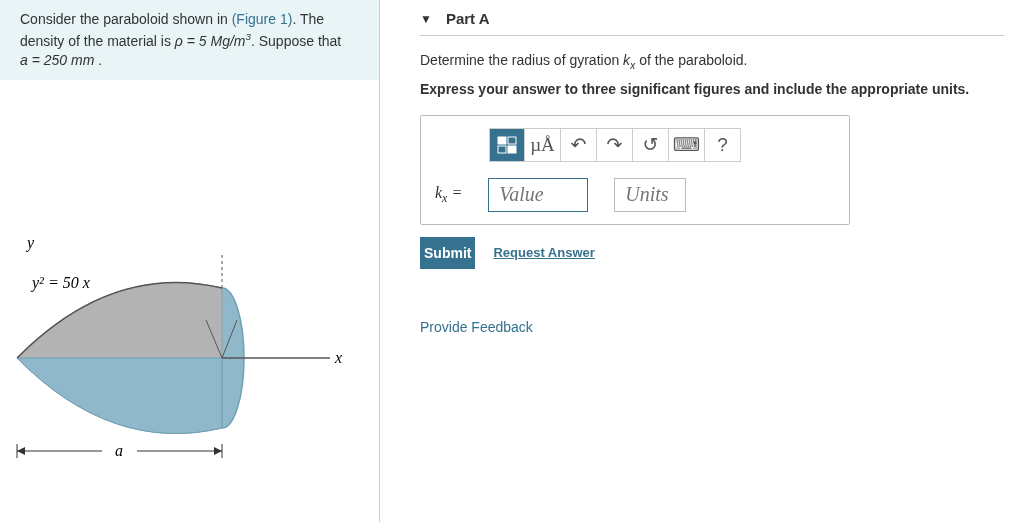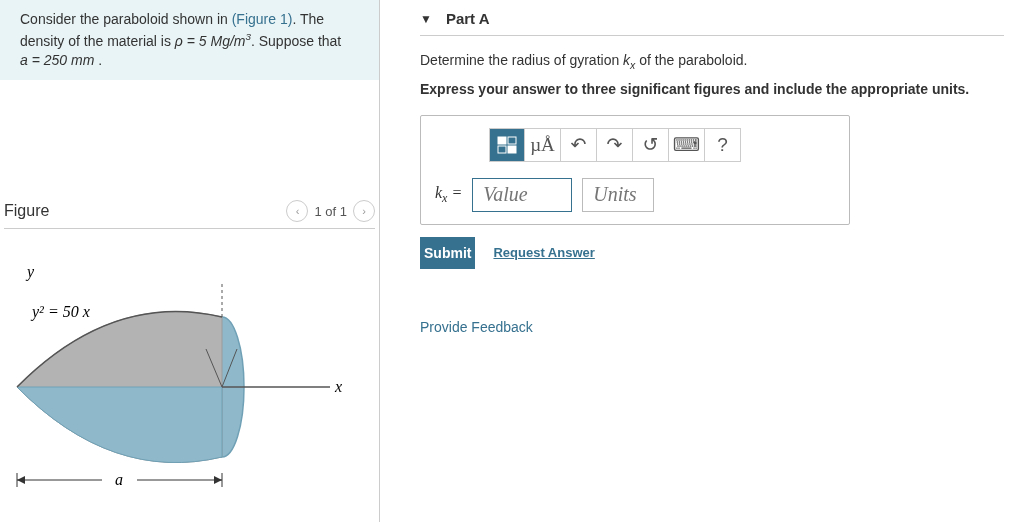--- a/index.html
+++ b/index.html
@@ -18,21 +18,21 @@
 .part-header .arrow { font-size: 12px; }
 .part-header .title { font-weight: bold; font-size: 15px; }
 .question { margin-bottom: 10px; font-size: 14px; }
 .question .sub-i { font-style: italic; }
 .instr { font-weight: bold; font-size: 14px; margin-bottom: 18px; }
 .answer-box { border: 1px solid #bbb; border-radius: 2px; padding: 12px 14px 12px 14px; width: 430px; background: #fff; }
 .toolbar { display: flex; gap: 0; margin-left: 54px; margin-bottom: 16px; }
 .tool-btn { width: 36px; height: 34px; border: 1px solid #ccc; border-left: none; display: flex; align-items: center; justify-content: center; background: #fff; font-size: 19px; color: #555; cursor: pointer; }
 .tool-btn:first-child { border-left: 1px solid #ccc; background: #36718f; color: #fff; }
 .tool-btn.special { font-family: 'Times New Roman', serif; }
-.answer-row { display: flex; align-items: center; gap: 10px; }
+.answer-row { display: flex; align-items: center; gap: 26px; }
 .answer-row .kx { font-family: 'Times New Roman', serif; font-style: italic; font-size: 16px; }
 .answer-input { border: 1px solid #bbb; height: 34px; padding: 4px 10px; font-family: 'Times New Roman', serif; font-style: italic; font-size: 20px; color: #999; }
 .answer-input.value { width: 100px; border-color: #36718f; }
 .answer-input.units { width: 72px; }
 .actions { margin-top: 12px; display: flex; align-items: center; gap: 18px; }
 .submit-btn { background: #36718f; color: #fff; border: none; padding: 8px 4px; font-weight: bold; font-size: 14px; cursor: pointer; }
 .request-link { color: #36718f; font-weight: bold; text-decoration: underline; font-size: 13px; cursor: pointer; }
 .return-row { margin-top: 50px; display: flex; align-items: center; gap: 34px; }
 .return-btn { background: linear-gradient(#fff,#eee); border: 1px solid #bbb; padding: 7px 12px; font-size: 14px; color: #333; cursor: pointer; }
 .feedback-link { color: #36718f; font-size: 14px; cursor: pointer; }
@@ -43,28 +43,20 @@
 <body>
 
 <div class="container">
   <div class="left-panel">
     <div class="problem-statement">
       <span>Consider the paraboloid shown in </span><span style="color:#36718f;">(Figure 1)</span><span>. The density of the material is </span><span class="sub">ρ = 5 Mg/m</span><sup class="sub">3</sup><span>. Suppose that</span><br>
       <span class="sub">a = 250 mm</span><span> .</span>
     </div>
 
     <div class="figure-section">
-      <div class="figure-header">
-        <span>Figure</span>
-        <div class="figure-nav">
-          <span class="nav-chev">‹</span>
-          <span>1 of 1</span>
-          <span class="nav-chev">›</span>
-        </div>
-      </div>
       <div class="figure-image">
         <svg width="340" height="250" viewBox="0 0 340 250">
           <text x="15" y="28" font-style="italic" font-family="Times New Roman" font-size="16">y</text>
           <text x="20" y="68" font-style="italic" font-family="Times New Roman" font-size="16">y² = 50 x</text>
           <line x1="105" y1="72" x2="140" y2="90" stroke="#333" stroke-width="1"></line>
           <ellipse cx="210" cy="138" rx="22" ry="70" fill="#8fb9cb" stroke="#6fa0b5" stroke-width="1.5"></ellipse>
           <path d="M 5 138 Q 100 42 210 68 L 210 208 Q 100 234 5 138 Z" fill="#b3b3b3" stroke="#9a9a9a"></path>
           <path d="M 5 138 Q 100 234 210 208 L 210 138 Z" fill="#8fb9cb" stroke="#6fa0b5"></path>
           <path d="M 5 138 Q 100 42 210 68" fill="none" stroke="#555" stroke-width="1.5"></path>
           <line x1="210" y1="68" x2="210" y2="35" stroke="#555" stroke-dasharray="3,3"></line>

